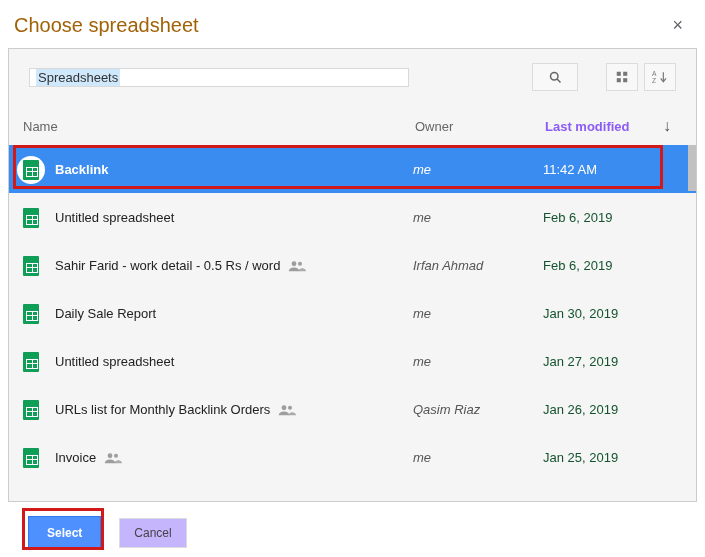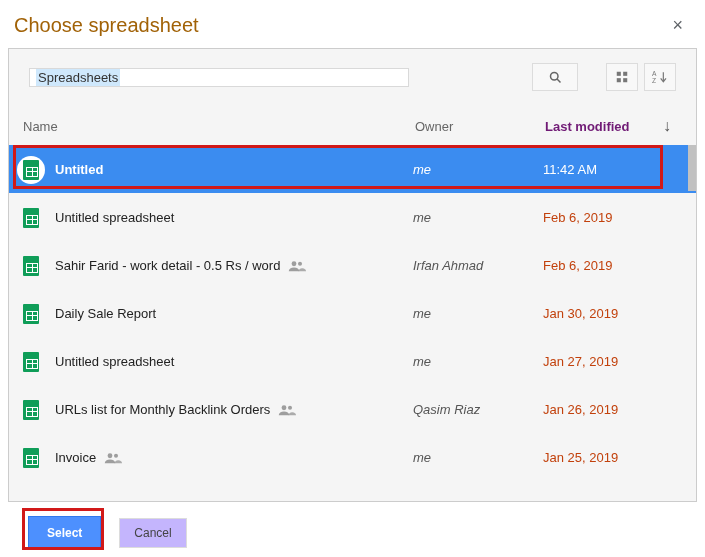--- a/index.html
+++ b/index.html
@@ -87,21 +87,21 @@
   }
   .headers {
     display: flex;
     align-items: center;
     padding: 20px 20px 10px 14px;
     font-size: 13px;
     color: #666;
   }
   .col-name { width: 392px; padding-left: 0; }
   .col-owner { width: 130px; }
-  .col-mod { width: 106px; font-weight: 600; color:#701a75; }
+  .col-mod { width: 106px; font-weight: 600; color:#8b5cf6; }
   .col-arrow { width: 20px; text-align: right; color:#555; font-size:16px;}
   .list {
     position: relative;
   }
   .row {
     display: flex;
     align-items: center;
     height: 48px;
     padding: 0 20px 0 10px;
     font-size: 13px;
@@ -124,21 +124,21 @@
     position:absolute;
     left:3px; top:7px;
     width:10px; height:8px;
     background:
       linear-gradient(#fff,#fff) center/10px 1px no-repeat,
       linear-gradient(#fff,#fff) center/1px 8px no-repeat;
     border:1px solid #fff;
   }
   .row .name { width: 358px; display:flex; align-items:center; gap:8px;}
   .row .owner { width: 130px; color:#555;font-style:italic;}
-  .row .mod { width: 110px; color:#c2410c;}
+  .row .mod { width: 110px; color:#14532d;}
   .row.selected {
     background: #3b8cf0;
     color: #fff;
   }
   .row.selected .owner, .row.selected .mod { color:#fff; }
   .row.selected .icon-wrap {
     background:#fff;
     border-radius:50%;
     width:28px; height:28px;
     margin-left:-2px; margin-right:10px;
@@ -237,21 +237,21 @@
     </div>
 
     <div class="list">
       <div class="scrollbar-stub"></div>
 
       <div class="row selected">
         <div class="icon-wrap">
             <div class="sheets-icon"></div>
           </div>
         <div class="name">
-            <span>Untitled</span>
+            <span>Backlink</span>
           </div>
         <div class="owner">me</div>
         <div class="mod">11:42 AM</div>
         <div class="highlight-box hl-row"></div>
       </div>
 
       <div class="row">
         <div class="icon-wrap">
             <div class="sheets-icon"></div>
           </div>

